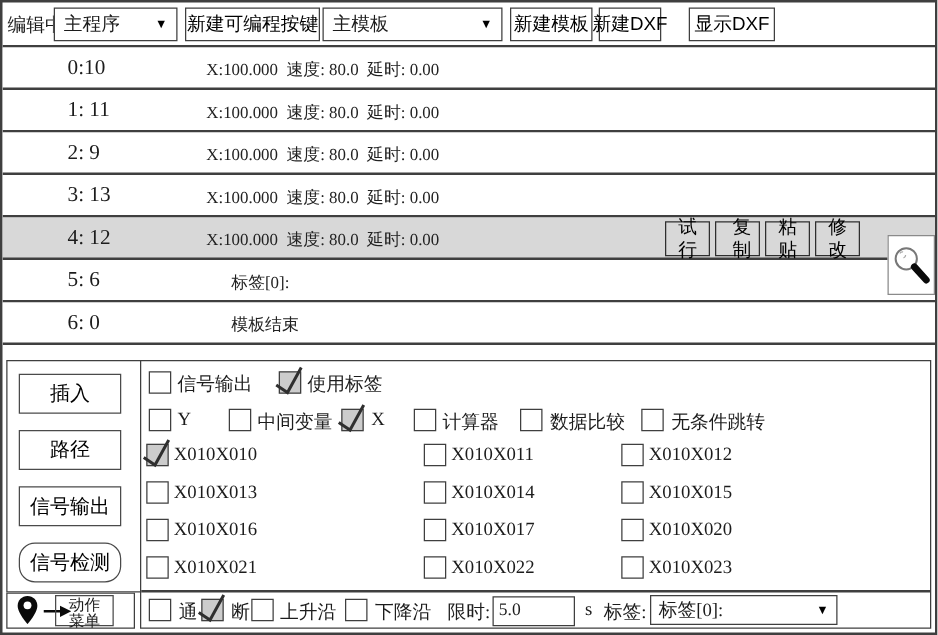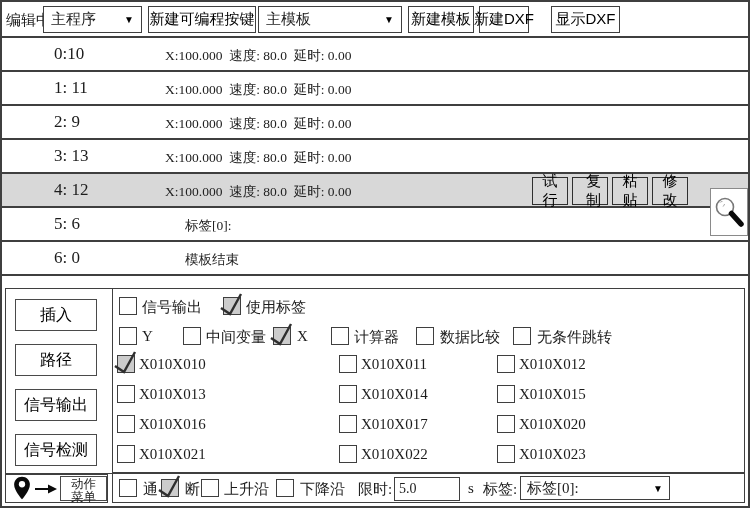--- a/index.html
+++ b/index.html
@@ -31,21 +31,21 @@
     display:flex; align-items:center; justify-content:center; font-family:inherit;
   }
   .magbox{position:absolute; left:708px; top:186px; width:38px; height:48px;
           box-sizing:border-box; border:1px solid #8a8a8a; background:#fff;
           display:flex; align-items:center; justify-content:center;}
   
   .panel{position:absolute; box-sizing:border-box; border:1.5px solid #3f3f3f; background:#fff;}
   .lbtn{position:absolute; left:9px; width:82px; height:32px; box-sizing:border-box;
         border:1.2px solid #4a4a4a; background:#fff; font-size:16px; font-family:inherit;
         display:flex; align-items:center; justify-content:center; white-space:pre;}
-  .menu-box{position:absolute; left:54px; top:1px; width:47px; height:25px;
+  .menu-box{position:absolute; left:38px; top:1px; width:47px; height:25px;
             box-sizing:border-box; border:1px solid #4a4a4a;
             font-size:12.5px; line-height:13px; text-align:center; padding-top:1px;}
   
   .cb{position:absolute; width:18px; height:18px; box-sizing:border-box;
       border:1.5px solid #3f3f3f; background:#fff;}
   .cb.checked{background:#ccc;}
   .cb .tick{display:none; position:absolute; left:0; top:0; overflow:visible;}
   .cb.checked .tick{display:block;}
   .tick polyline{fill:none; stroke:#2f2f2f; stroke-width:2.4px;}
   .cb-label{position:absolute; font-size:15px; white-space:pre;}
@@ -117,21 +117,21 @@
       <circle cx="12" cy="12" r="8.5" fill="none" stroke="#787878" stroke-width="1.6"></circle>
       <circle cx="9" cy="9" r="2.5" fill="none" stroke="#aaa" stroke-width="1" stroke-dasharray="3 6"></circle>
       <line x1="18.5" y1="18.5" x2="28" y2="29" stroke="#0a0a0a" stroke-width="5.5" stroke-linecap="round"></line>
     </svg>
   </div>
 
   <div class="panel" style="left:3px; top:286px; width:119px; height:186px;">
     <button class="lbtn" style="top:10px;">插入</button>
     <button class="lbtn" style="top:55px;">路径</button>
     <button class="lbtn" style="top:100px;">信号输出</button>
-    <button class="lbtn" style="top:145px;">信号检测</button>
+    <button class="lbtn" style="top:145px;border-radius:13px;">信号检测</button>
   </div>
 
   <div class="panel" style="left:3px; top:472px; width:103px; height:29px;">
     <svg width="18" height="24" viewBox="0 0 24 32" style="position:absolute; left:7px; top:1px;">
       <path d="M12 1 C6 1 1.5 5.5 1.5 11.5 C1.5 19.5 12 31 12 31 C12 31 22.5 19.5 22.5 11.5 C22.5 5.5 18 1 12 1 Z" fill="#0a0a0a"></path>
       <circle cx="12" cy="11" r="4.2" fill="#fff"></circle>
     </svg>
     <svg width="24" height="16" viewBox="0 0 24 16" style="position:absolute; left:28px; top:6px;">
       <line x1="1" y1="8" x2="15" y2="8" stroke="#0a0a0a" stroke-width="2"></line>
       <polygon points="14,3.5 23,8 14,12.5" fill="#0a0a0a"></polygon>

